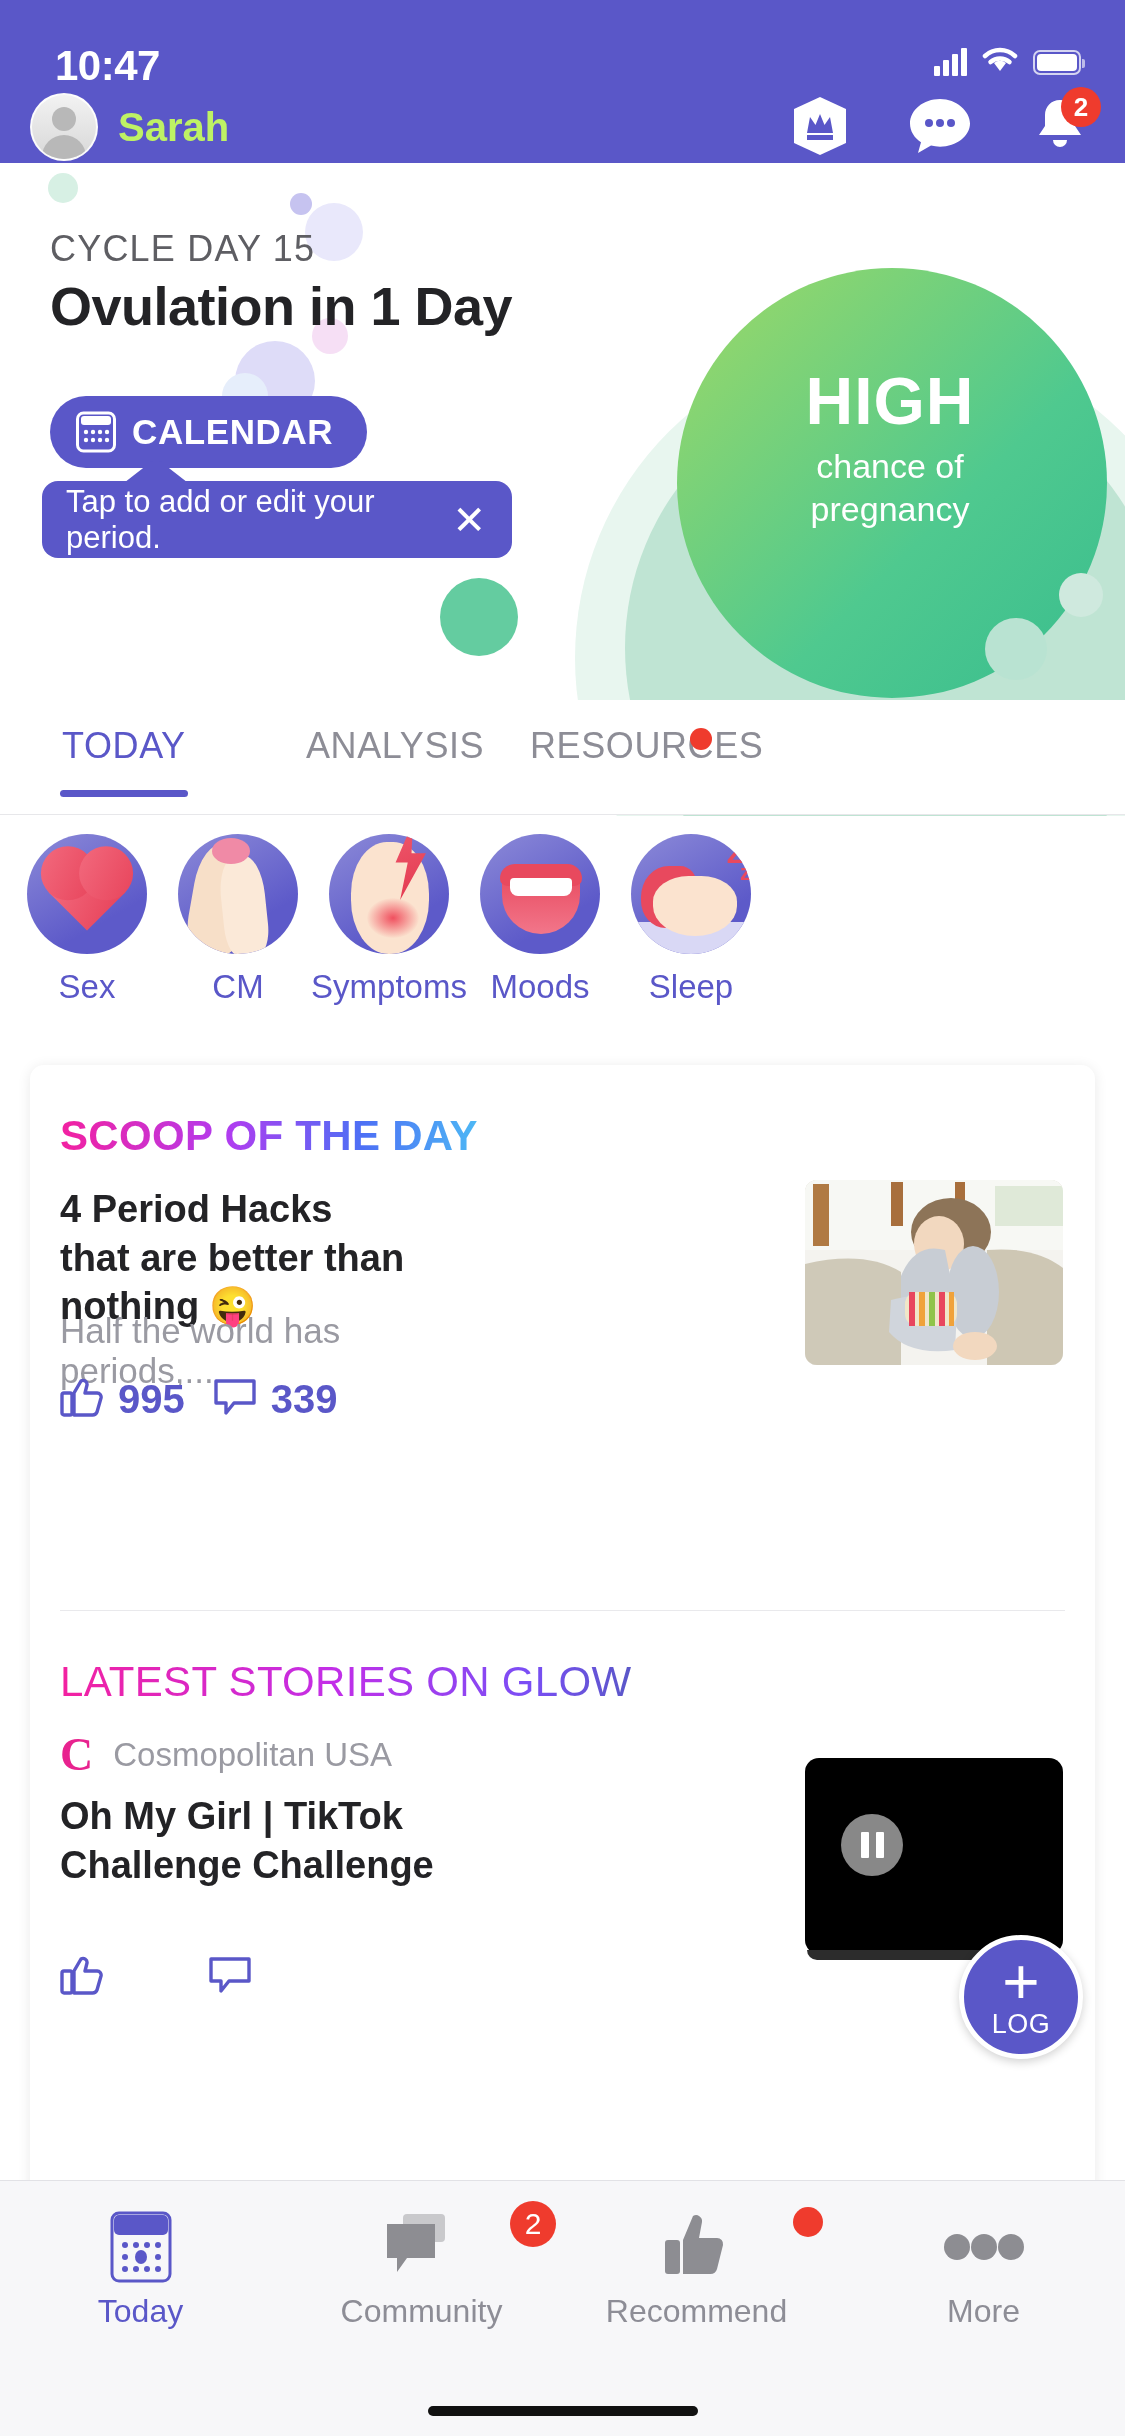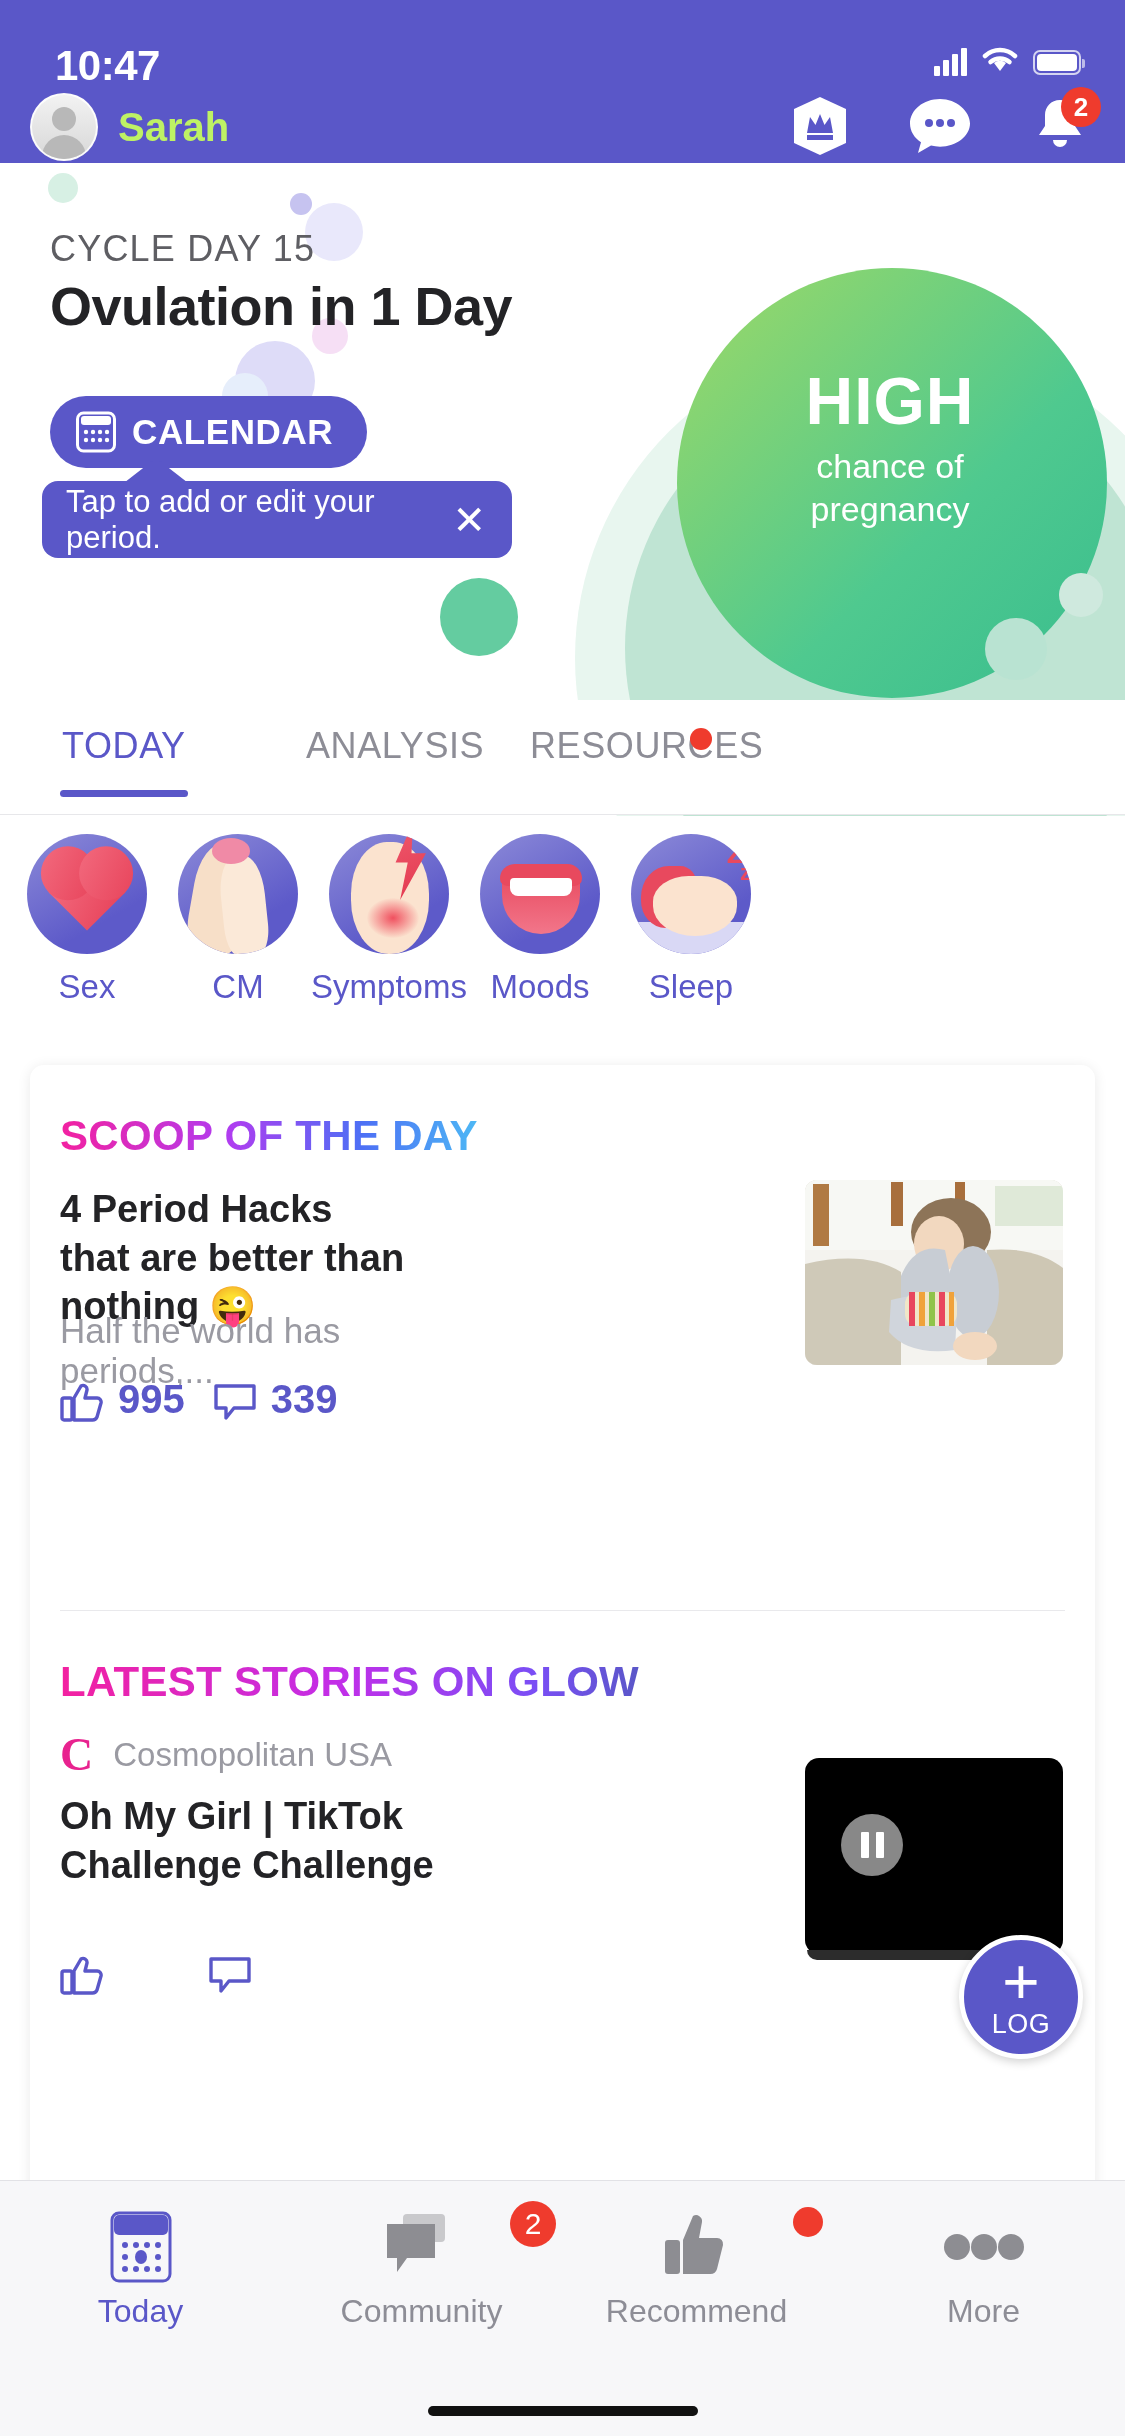--- a/index.html
+++ b/index.html
@@ -170,34 +170,34 @@
 
   
   .card {
     position:absolute; left:30px; top:1065px; width:1065px; height:1315px;
     background:#fff; border-radius:14px; box-shadow:0 2px 14px rgba(0,0,0,.09);
     overflow:hidden;
   }
   .section-title { font-size:42px; font-weight:700; letter-spacing:.3px;
     background:linear-gradient(90deg,#f321a0 0%,#b13cf0 40%,#4d6ff5 72%,#4db8f5 100%);
     -webkit-background-clip:text; background-clip:text; color:transparent; display:inline-block; }
-  .section-title2 { font-size:42px; font-weight:700; letter-spacing:.3px;
+  .section-title2 { font-size:42px; font-weight:400; letter-spacing:.3px;
     background:linear-gradient(90deg,#f321a0 0%,#c22ee8 48%,#7a4ef5 82%,#5a57c8 100%);
     -webkit-background-clip:text; background-clip:text; color:transparent; display:inline-block; }
 
   .scoop { position:absolute; left:0; top:0; width:1065px; height:545px; }
   .scoop-t { position:absolute; left:30px; top:47px; }
   .scoop-head { position:absolute; left:30px; top:120px; width:350px;
      font-size:38px; font-weight:700; color:#232326; line-height:1.28; }
   .scoop-sub { position:absolute; left:30px; top:246px; width:370px;
      font-size:35px; color:#9a9aa2; }
   .scoop-img { position:absolute; right:32px; top:115px; width:258px; height:185px;
      border-radius:12px; overflow:hidden; background:#cfc9bc; }
   .metrics { position:absolute; left:30px; top:312px; display:flex; align-items:center; gap:28px; color:#5a57c8; }
-  .metric { display:flex; align-items:flex-end; gap:14px; font-size:40px; font-weight:700; }
+  .metric { display:flex; align-items:flex-start; gap:14px; font-size:40px; font-weight:700; }
 
   .divider { position:absolute; left:30px; top:545px; width:1005px; height:1px; background:#e9e9ec; }
 
   .latest { position:absolute; left:0; top:545px; width:1065px; }
   .latest-t { position:absolute; left:30px; top:48px; }
   .src { position:absolute; left:30px; top:122px; display:flex; align-items:center; gap:20px; }
   .src-logo { color:#e8238f; font-size:46px; font-weight:700; font-family:"Liberation Serif", serif; line-height:1; }
   .src-name { color:#9a9aa2; font-size:33px; }
   .latest-head { position:absolute; left:30px; top:182px; width:400px;
      font-size:38px; font-weight:700; color:#232326; line-height:1.3; }

